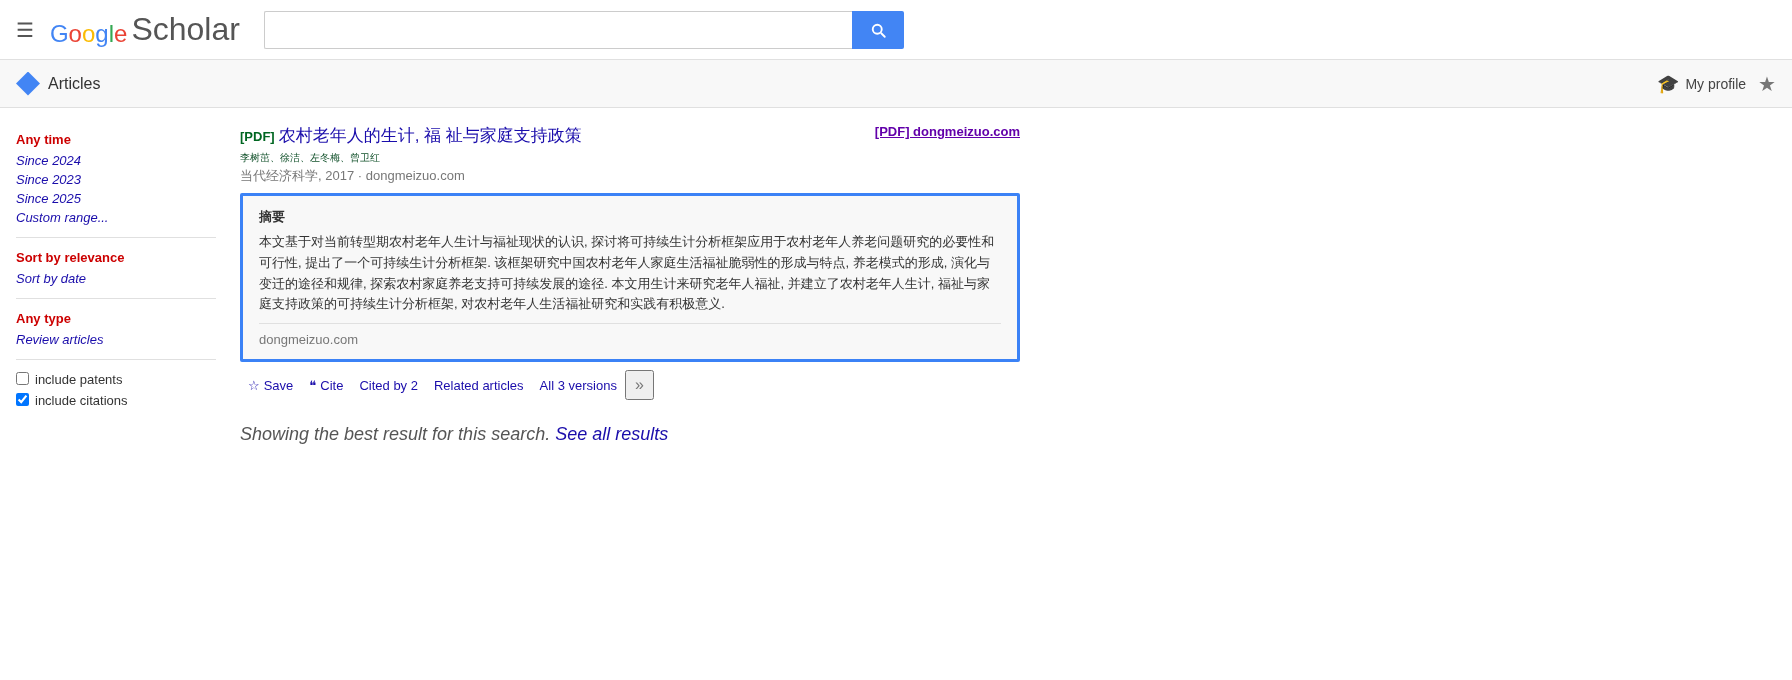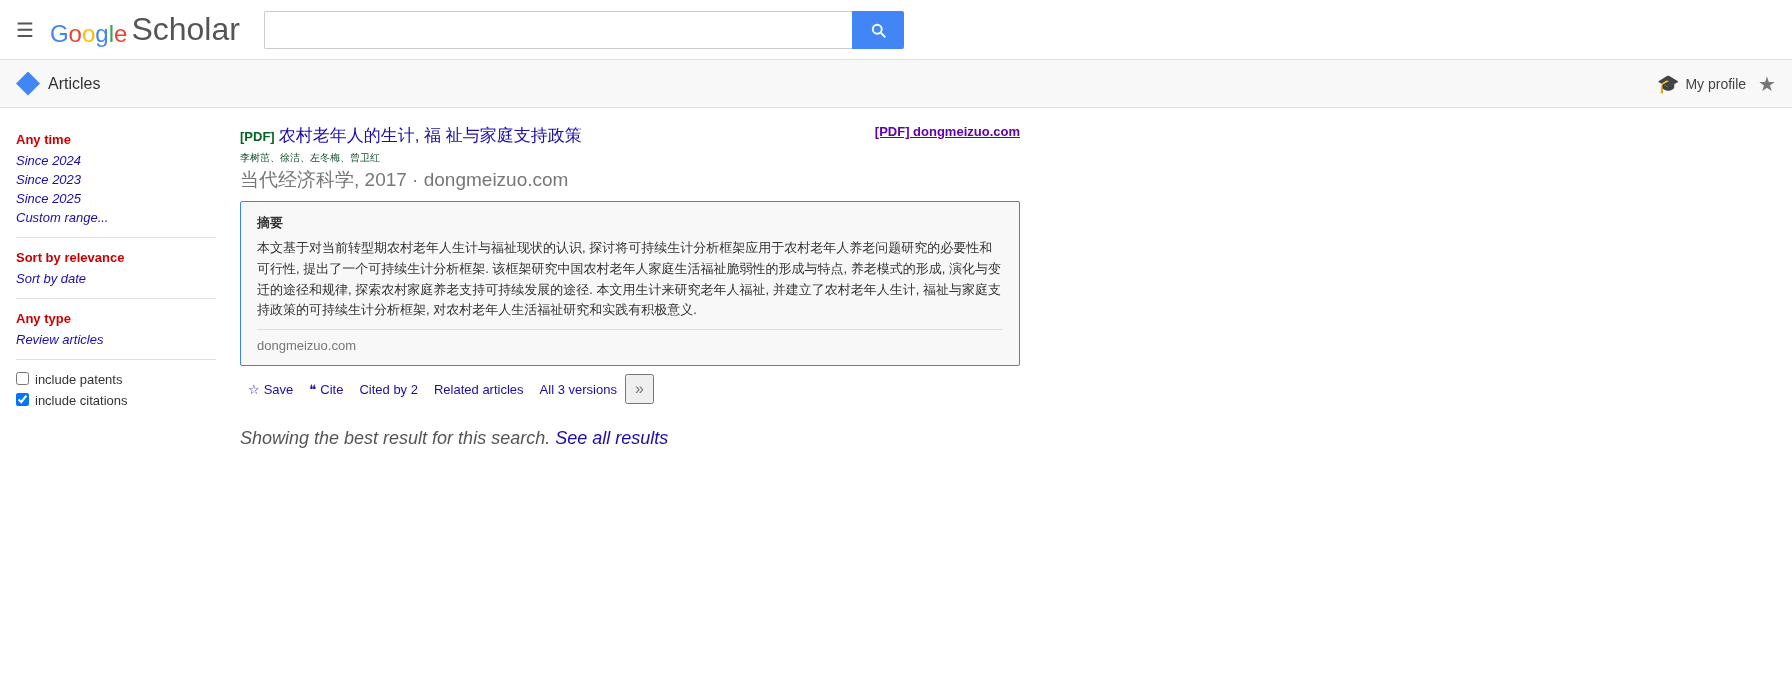--- a/index.html
+++ b/index.html
@@ -191,27 +191,27 @@
       cursor: pointer;
       white-space: nowrap;
       margin-left: 40px;
     }
     .result-authors {
       font-size: 10px;
       color: #14532d;
       margin-top: 4px;
     }
     .result-meta {
-      font-size: 19px;
+      font-size: 13px;
       color: #777;
       margin-top: 2px;
     }
     .result-abstract-box {
       background: #f8f8f8;
-      border: 1px solid #3b82f6;
+      border: 3px solid #3b82f6;
       padding: 12px 16px;
       margin-top: 8px;
       border-radius: 2px;
     }
     .abstract-title {
       font-size: 13px;
       font-weight: bold;
       color: #333;
       margin-bottom: 6px;
     }

